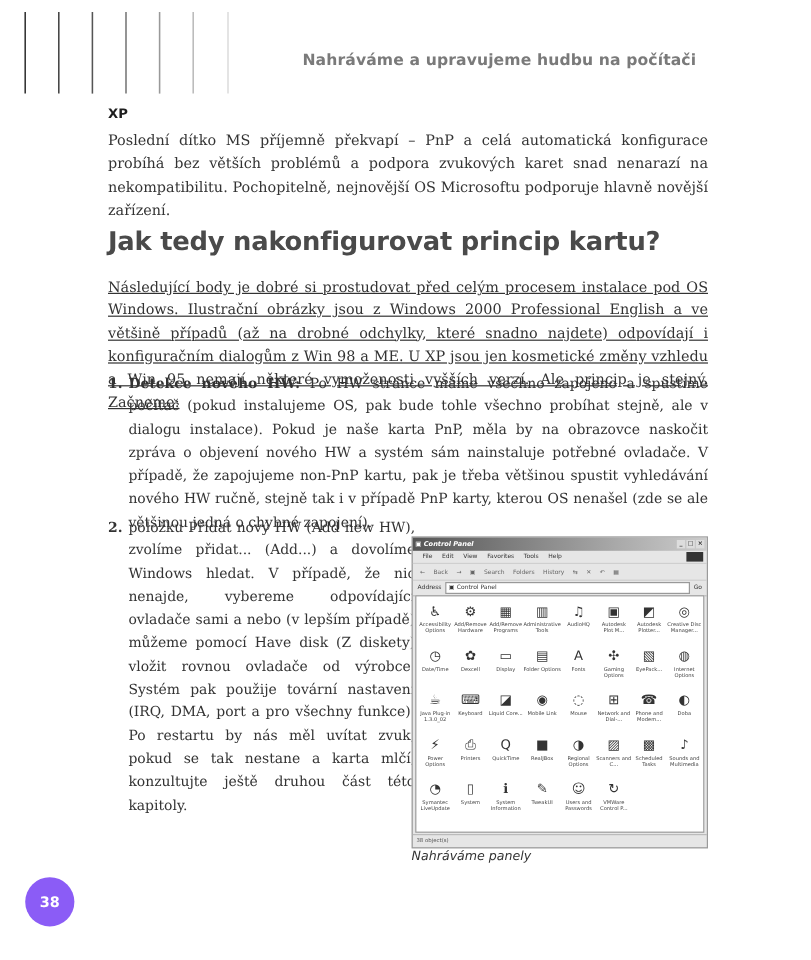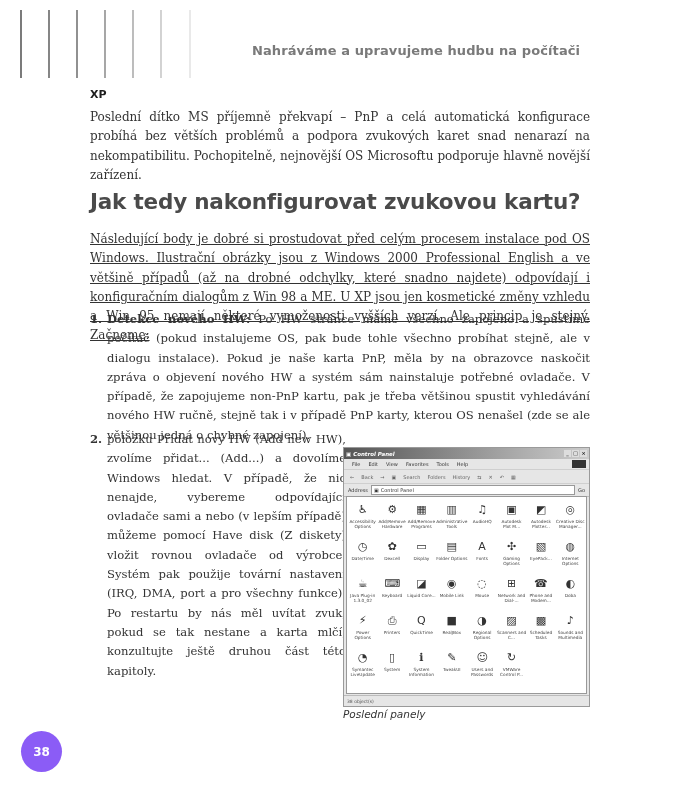--- a/index.html
+++ b/index.html
@@ -223,21 +223,21 @@
     <line x1="161" y1="10" x2="161" y2="78" stroke="#bbb"></line>
     <line x1="190" y1="10" x2="190" y2="78" stroke="#ddd"></line>
   </g>
 </svg>
 
 <div class="running-head">Nahráváme a upravujeme hudbu na počítači</div>
 
 <div class="h3">XP</div>
 <div class="para p1">Poslední dítko MS příjemně překvapí – PnP a celá automatická konfigurace probíhá bez větších problémů a podpora zvukových karet snad nenarazí na nekompatibilitu. Pochopitelně, nejnovější OS Microsoftu podporuje hlavně novější zařízení.</div>
 
-<div class="h2">Jak tedy nakonfigurovat zvukovou kartu?</div>
+<div class="h2">Jak tedy nakonfigurovat princip kartu?</div>
 <div class="para p2">Následující body je dobré si prostudovat před celým procesem instalace pod OS Windows. Ilustrační obrázky jsou z Windows 2000 Professional English a ve většině případů (až na drobné odchylky, které snadno najdete) odpovídají i konfiguračním dialogům z Win 98 a ME. U XP jsou jen kosmetické změny vzhledu a Win 95 nemají některé vymoženosti vyšších verzí. Ale princip je stejný. Začneme:</div>
 
 <div class="li li1">
   <span class="num">1.</span>
   <div class="body"><span class="lead">Detekce nového HW:</span><span> Po HW stránce máme všechno zapojeno a spustíme počítač (pokud instalujeme OS, pak bude tohle všechno probíhat stejně, ale v dialogu instalace). Pokud je naše karta PnP, měla by na obrazovce naskočit zpráva o objevení nového HW a systém sám nainstaluje potřebné ovladače. V případě, že zapojujeme non-PnP kartu, pak je třeba většinou spustit vyhledávání nového HW ručně, stejně tak i v případě PnP karty, kterou OS nenašel (zde se ale většinou jedná o chybné zapojení).</span></div>
 </div>
 
 <div class="li li2">
   <span class="num">2.</span>
   <div class="body">
@@ -435,15 +435,15 @@
         <div class="lbl">Users and Passwords</div>
       </div>
       <div class="icon-item">
         <div class="glyph">↻</div>
         <div class="lbl">VMWare Control P...</div>
       </div>
     </div>
   <div class="statusbar">38 object(s)</div>
 </div>
 
-<div class="caption">Poslední panely</div>
+<div class="caption">Nahráváme panely</div>
 
 <div class="pagenum">38</div>
 
 </body></html>

